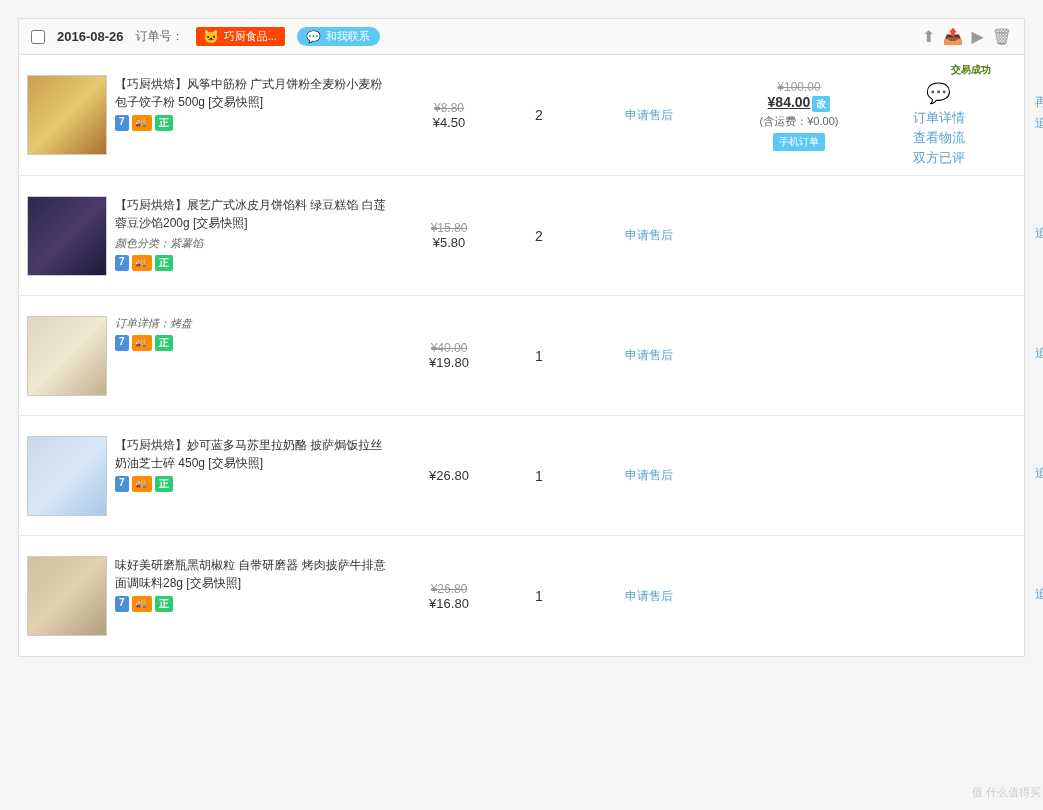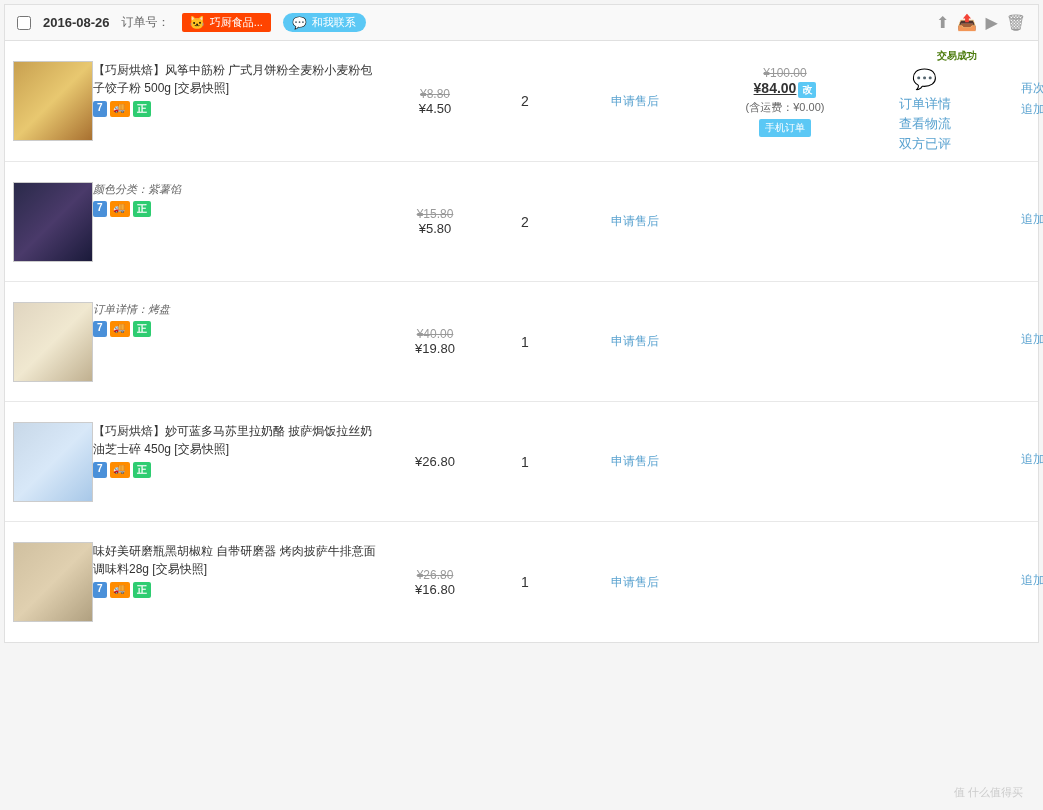--- a/index.html
+++ b/index.html
@@ -1,18 +1,18 @@
 <!DOCTYPE html>
 <html><head>
   <meta charset="utf-8">
   <style>
     * { box-sizing: border-box; margin: 0; padding: 0; }
     body { font-family: Arial, "Microsoft YaHei", sans-serif; font-size: 12px; background: #f5f5f5; color: #333; }
 
-    .order-container { background: #fff; border: 1px solid #e0e0e0; margin: 4px; }
+    .order-container { background: #fff; border: 1px solid #e0e0e0; margin: 18px; }
 
     .order-header {
       display: flex;
       align-items: center;
       padding: 8px 12px;
       background: #f9f9f9;
       border-bottom: 1px solid #e0e0e0;
       gap: 12px;
     }
     .order-header-checkbox { width: 14px; height: 14px; }
@@ -37,20 +37,21 @@
       border-bottom: 1px solid #e8e8e8;
       min-height: 120px;
       align-items: center;
     }
     .order-row:last-child { border-bottom: none; }
 
     .product-cell {
       display: flex;
       align-items: flex-start;
       padding: 12px 8px 12px 8px;
+      gap: 8px;
     }
     .product-img {
       width: 80px; height: 80px; flex-shrink: 0;
       background: #ddd; border: 1px solid #ccc;
       display: flex; align-items: center; justify-content: center;
       font-size: 10px; color: #999; overflow: hidden;
     }
     .product-img-1 { background: linear-gradient(135deg, #c8a050 0%, #e8c870 50%, #a87030 100%); }
     .product-img-2 { background: linear-gradient(135deg, #2a2a4a 0%, #4a3a6a 50%, #1a1a3a 100%); }
     .product-img-3 { background: linear-gradient(135deg, #e0d5c0 0%, #f0e8d0 50%, #c0b090 100%); }
@@ -84,21 +85,21 @@
     .mobile-order-tag { display: inline-block; background: #5bc8f5; color: #fff; padding: 2px 6px; border-radius: 2px; font-size: 10px; margin-top: 4px; cursor: pointer; }
 
     .status-cell { text-align: center; padding: 8px; }
     .status-text { color: #4d7c0f; font-size: 10px; font-weight: bold; text-align: right; }
     .status-chat-icon { color: #2ecc71; font-size: 20px; margin: 4px 0; }
     .status-link { color: #5ba3d0; cursor: pointer; font-size: 13px; display: block; margin-top: 2px; font-family: Liberation Mono, monospace; }
 
     .action-cell { text-align: center; padding: 8px; }
     .action-btn { display: block; color: #5ba3d0; cursor: pointer; font-size: 12px; margin-bottom: 4px; }
 
-    .watermark { position: fixed; bottom: 10px; right: 20px; color: #ccc; font-size: 11px; }
+    .watermark { position: fixed; bottom: 10px; right: 2px; color: #ccc; font-size: 11px; }
   </style>
 </head>
 <body>
 
 <div class="order-container">
 
   <div class="order-header">
     <input type="checkbox" class="order-header-checkbox" style="">
     <span class="order-date">2016-08-26</span>
     <span class="order-num-label">订单号：</span>
@@ -150,20 +151,21 @@
         </div>
         <div class="action-cell">
           <span class="action-btn">再次购买</span>
           <span class="action-btn">追加评论</span>
         </div>
       </div>
       <div class="order-row">
     <div class="product-cell">
       <div class="product-img product-img-2"></div>
       <div class="product-info">
+        <div class="product-name">【巧厨烘焙】展艺广式冰皮月饼馅料 绿豆糕馅 白莲蓉豆沙馅200g [交易快照]</div>
         <div class="product-variant">颜色分类：紫薯馅</div>
         <div class="product-tags">
               <span class="tag tag-7">7</span>
               <span class="tag tag-truck">🚚</span>
               <span class="tag tag-zheng">正</span>
             </div>
       </div>
     </div>
     <div class="price-cell">
       <div class="price-original">¥15.80</div>

